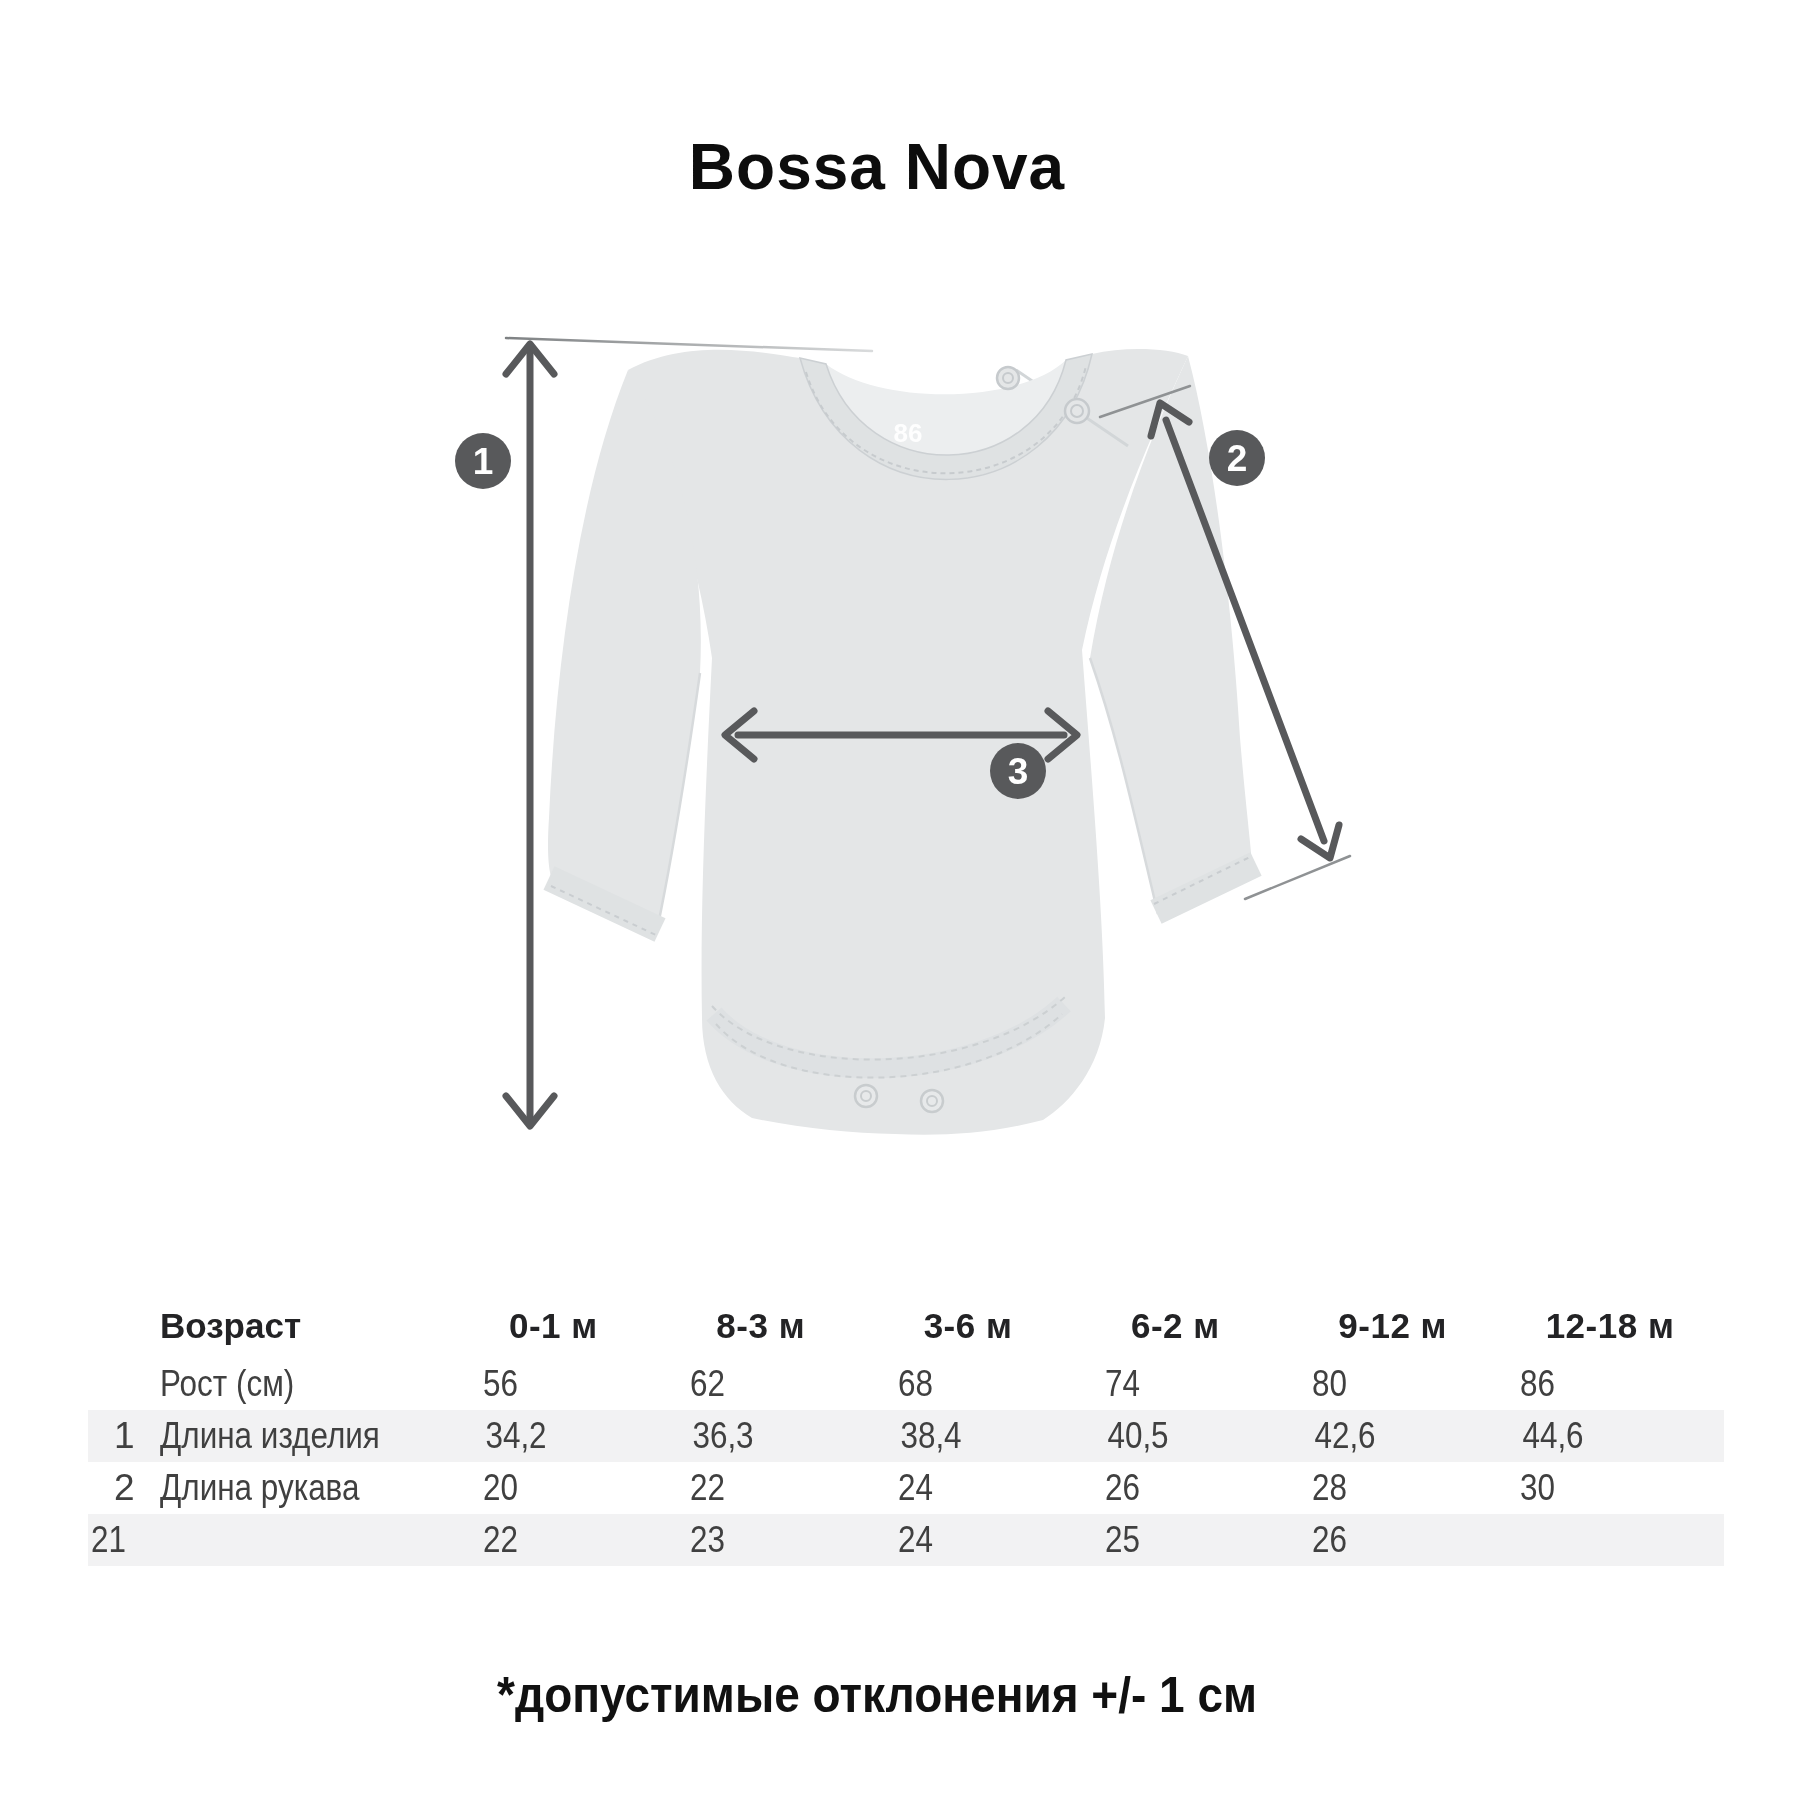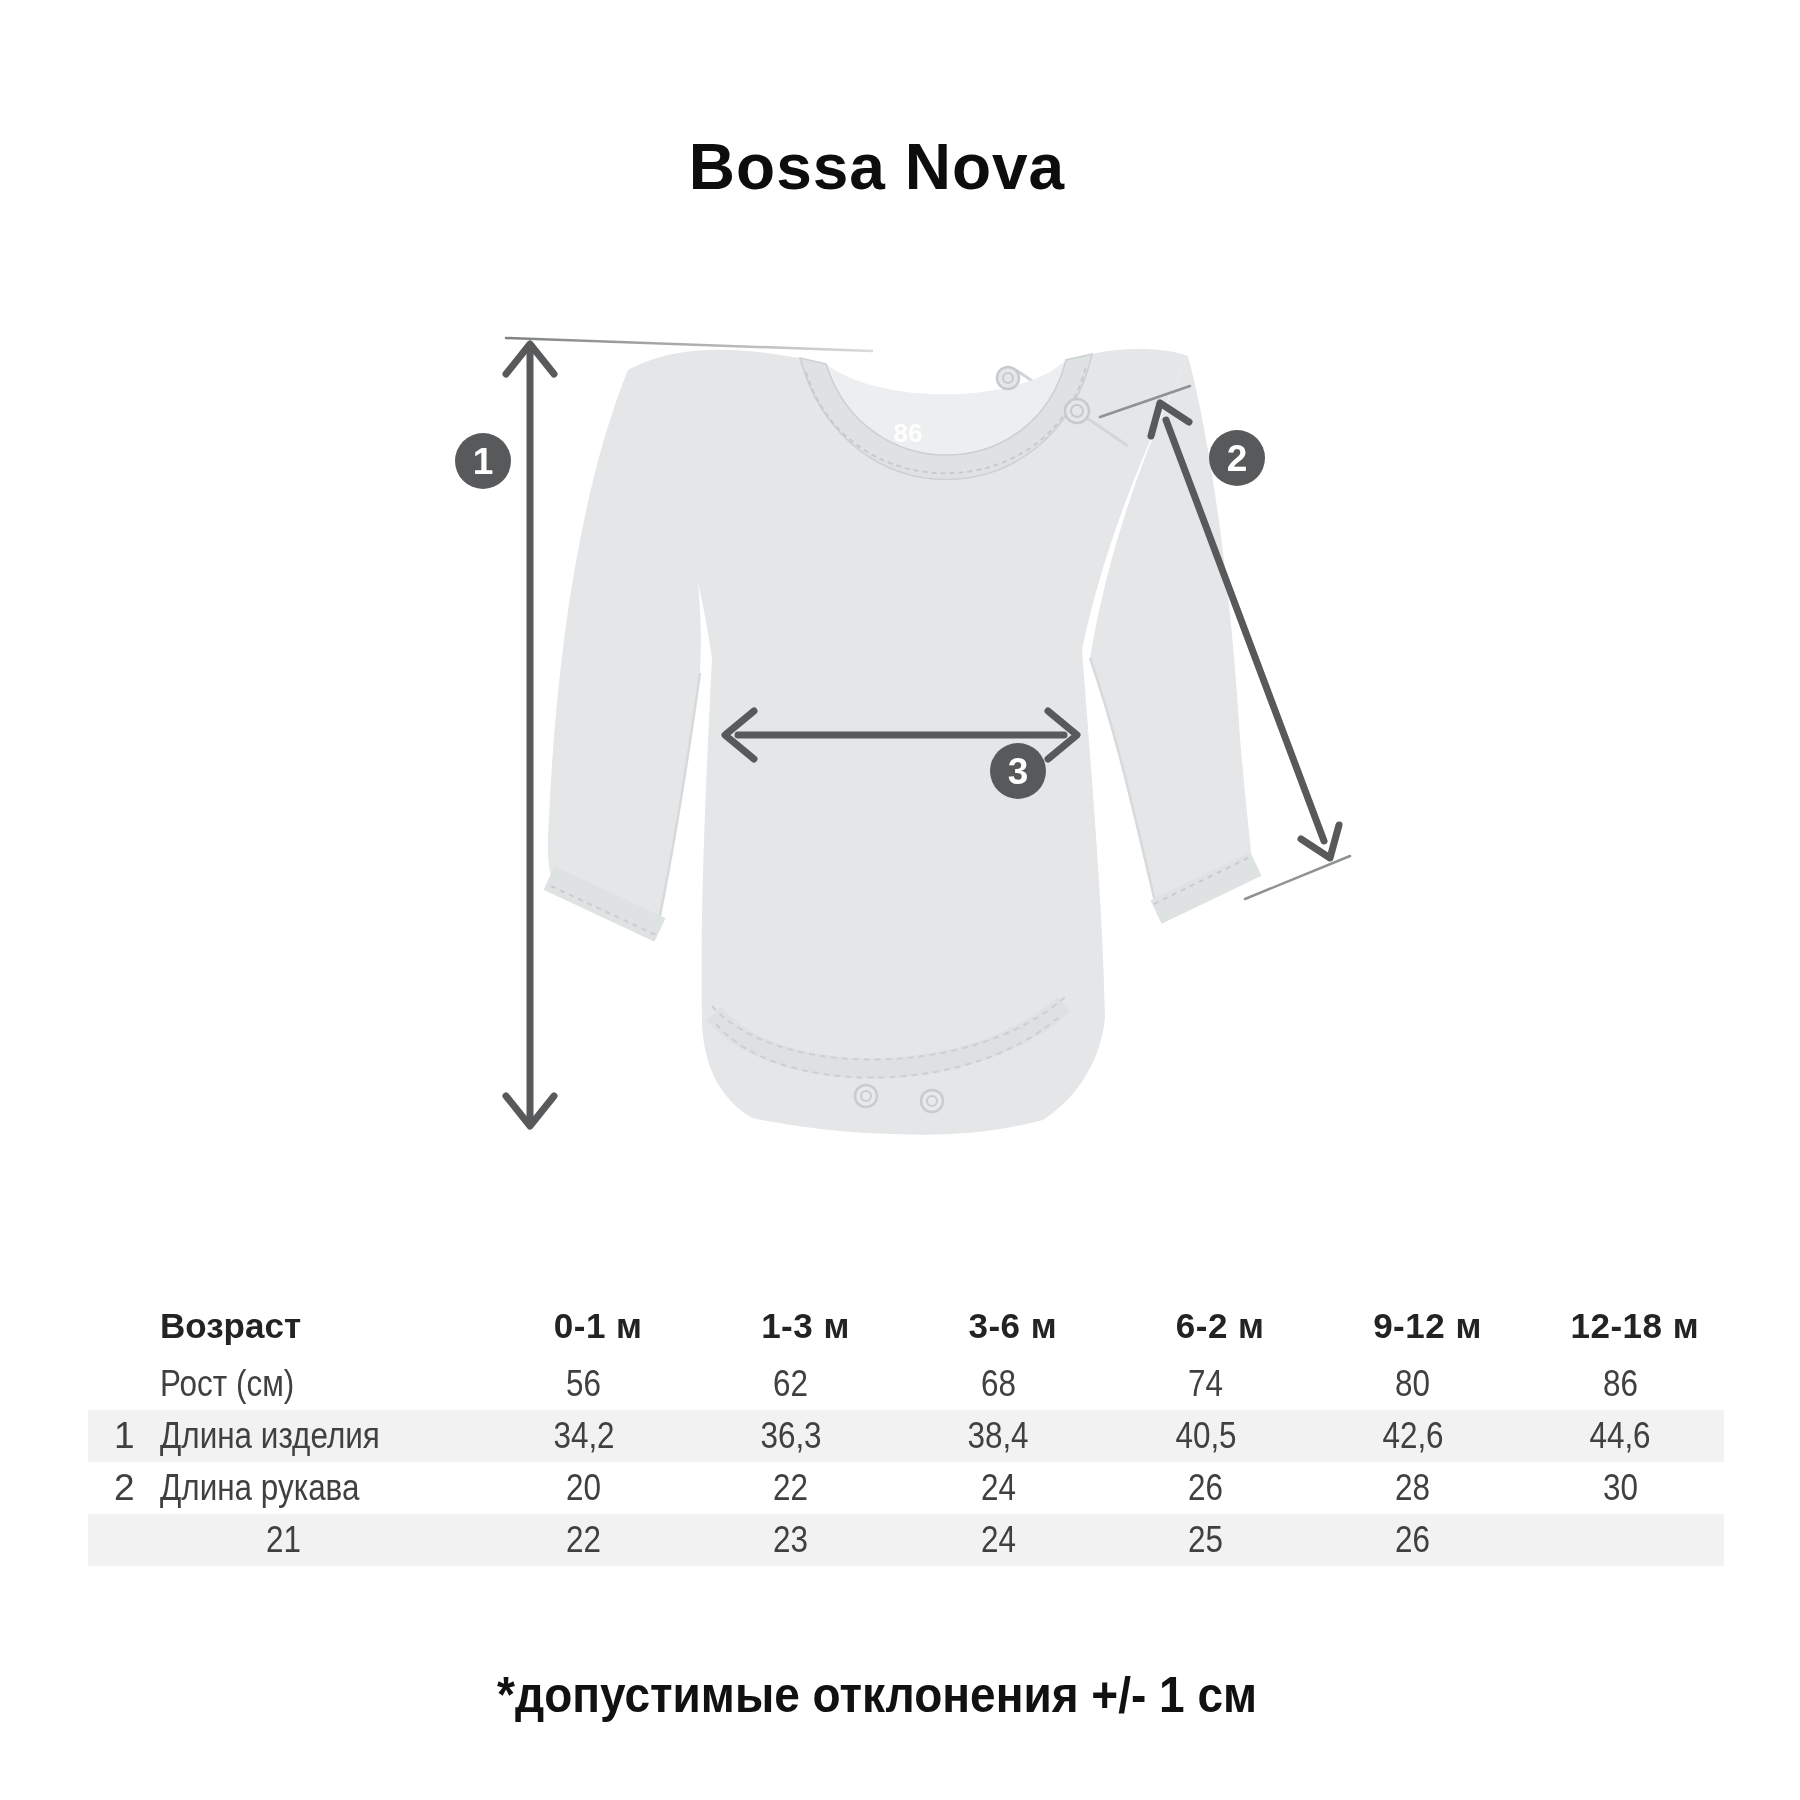--- a/index.html
+++ b/index.html
@@ -12,21 +12,21 @@
     font-size:64px;font-weight:800;letter-spacing:1px;color:#0d0d0d;
   }
   .diagram-wrap{position:absolute;top:0;left:0;width:1800px;height:1160px;}
   
   .tbl{position:absolute;left:88px;top:1276px;width:1636px;}
   .trow{display:grid;grid-template-columns:392px repeat(6,1fr);align-items:center;}
   .trow.thead{height:64px;font-weight:700;font-size:35px;color:#232325;gap:29px;}
   .trow.tdata{height:52px;font-size:37px;font-weight:400;color:#404040;}
   .trow.striped{background:#f2f2f3;}
   .tcell.label{padding-left:26px;text-align:left;white-space:nowrap;}
-  .tcell.val{text-align:center;}
+  .tcell.val{}
   .numpad{display:inline-block;width:46px;}
   .cv{display:inline-block;transform:scaleX(0.85);}
   .tcell.label .cv{transform-origin:left center;}
   .tcell.val .cv{transform-origin:center center;}
   .thead .tcell.val{letter-spacing:0.5px;}
   
   .note{
     position:absolute;top:1648px;left:0;width:100%;text-align:center;
     font-size:50px;font-weight:700;color:#111111;
   }
@@ -157,21 +157,21 @@
         </g>
       </g>
     </svg>
   </div>
 
   <div class="tbl">
 
     <div class="trow thead">
       <div class="tcell label"><span class="numpad"></span><span>Возраст</span></div>
       <div class="tcell val">0-1 м</div>
-      <div class="tcell val">1-3 м</div>
+      <div class="tcell val">8-3 м</div>
       <div class="tcell val">3-6 м</div>
       <div class="tcell val">6-2 м</div>
       <div class="tcell val">9-12 м</div>
       <div class="tcell val">12-18 м</div>
     </div>
 
     <div class="trow tdata">
       <div class="tcell label"><span class="numpad"></span><span class="cv">Рост (см)</span></div>
       <div class="tcell val"><span class="cv">56</span></div>
       <div class="tcell val"><span class="cv">62</span></div>

